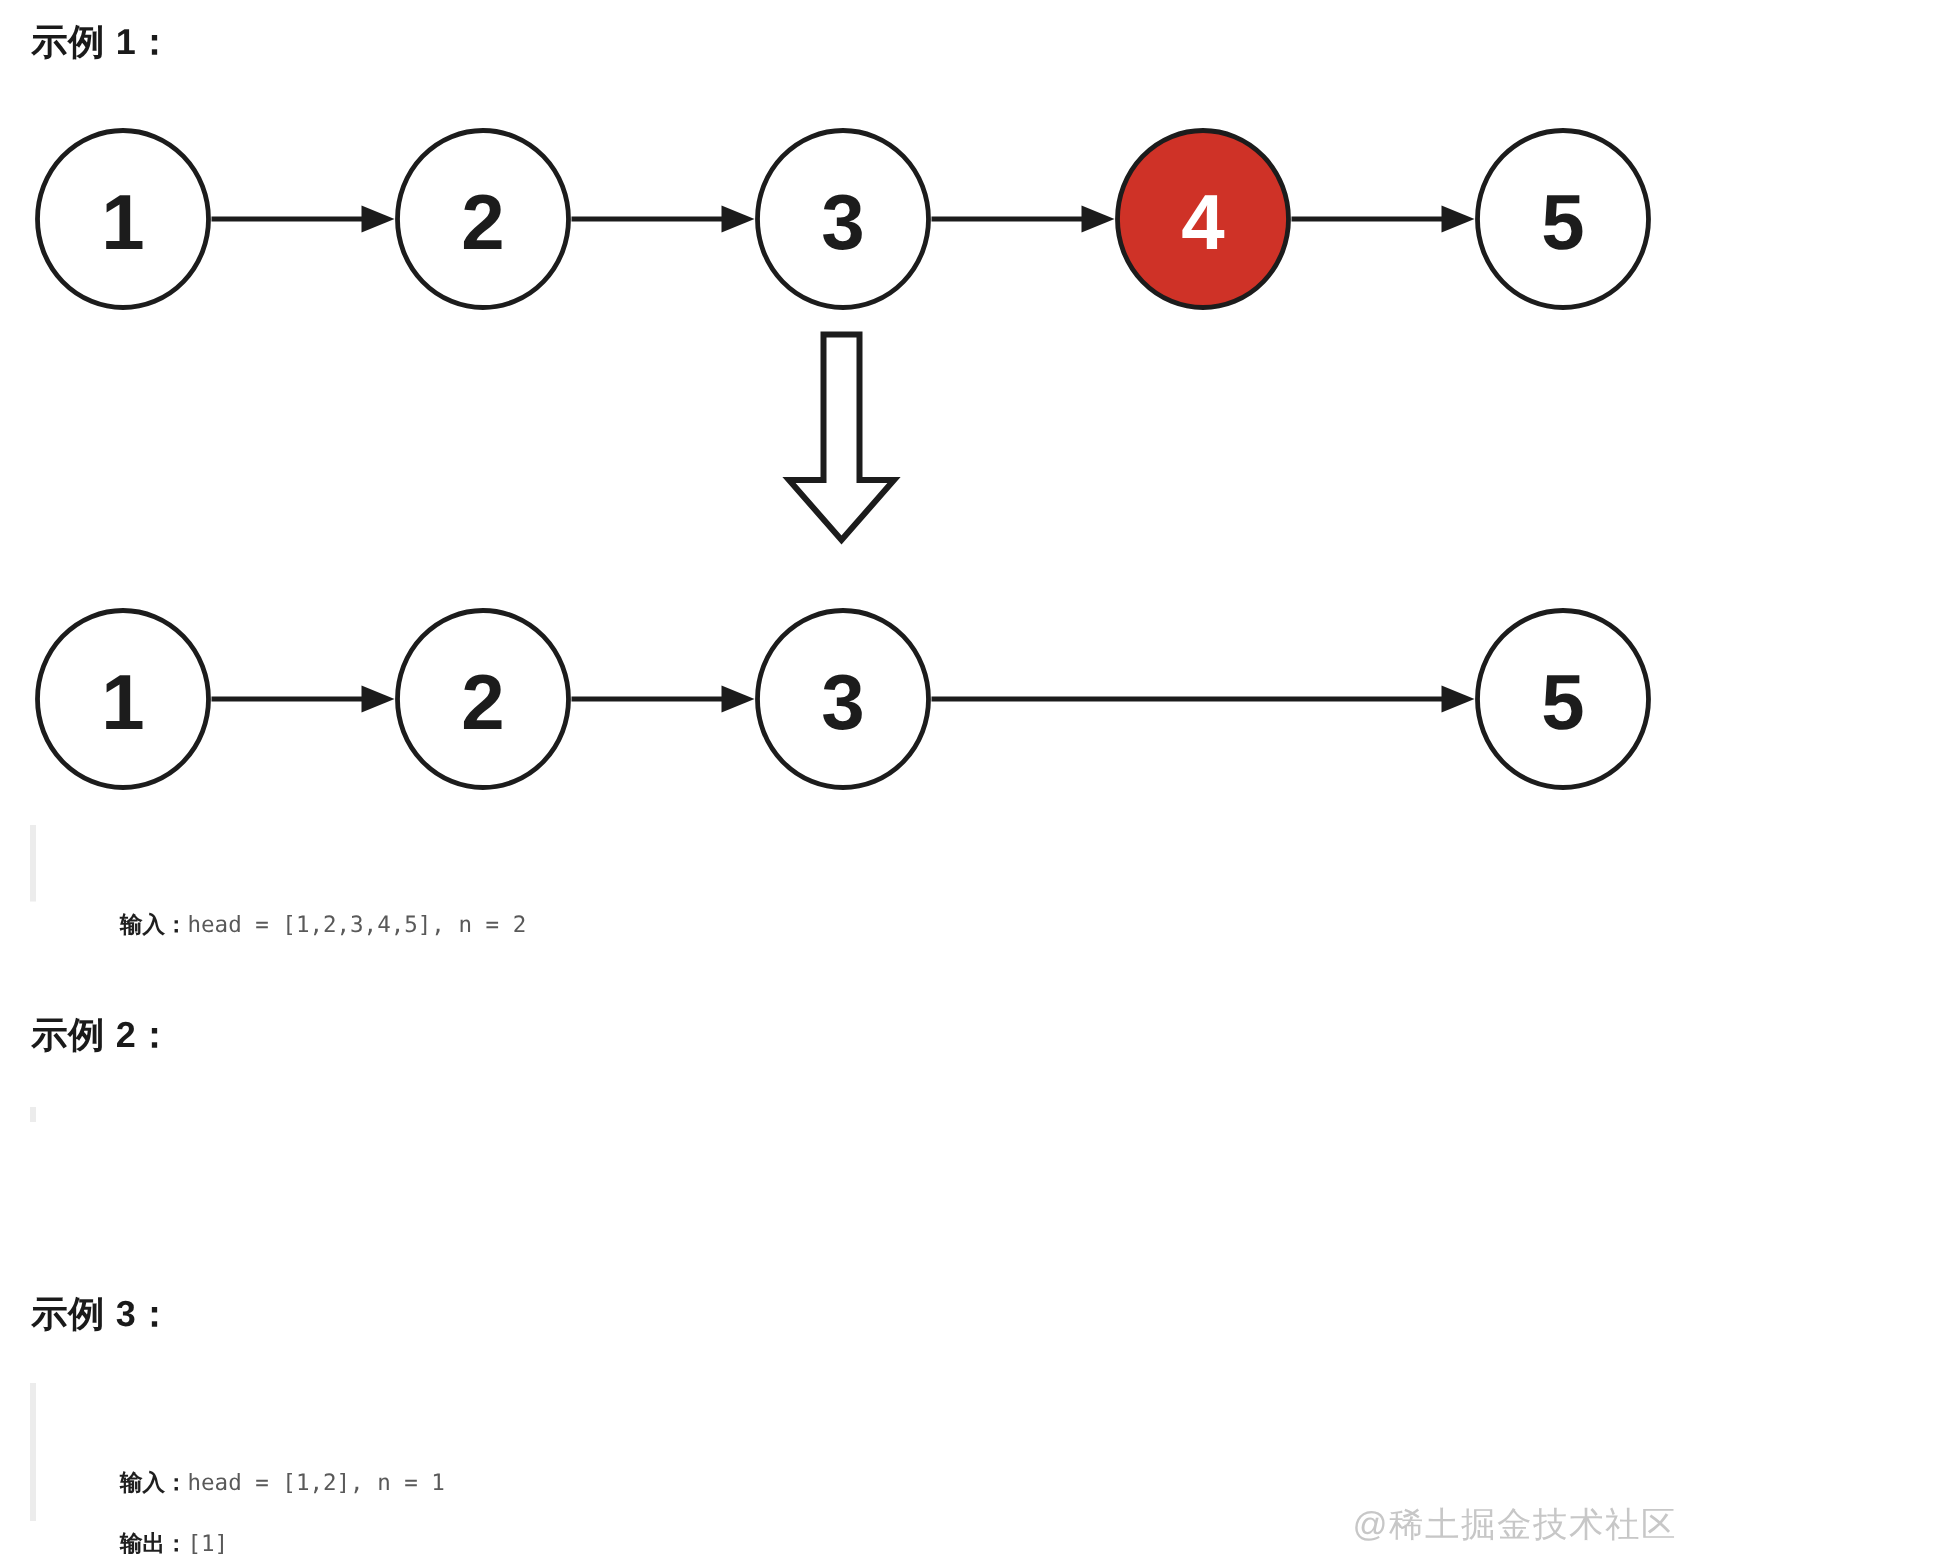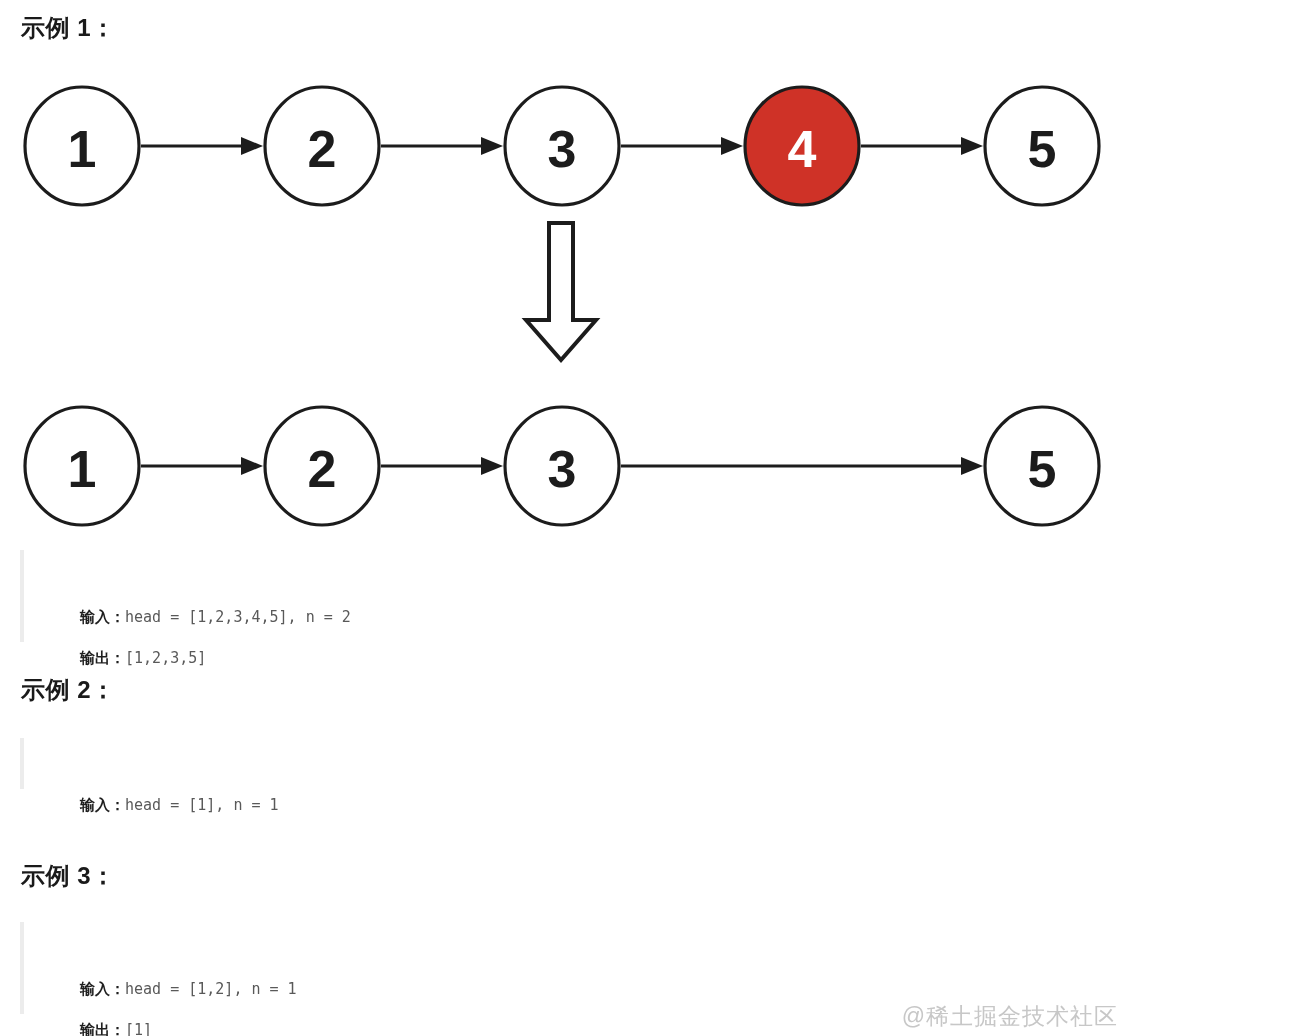--- a/index.html
+++ b/index.html
@@ -107,31 +107,25 @@
         <text x="562" y="406" text-anchor="middle" dominant-baseline="central" dy="3" font-size="52" font-weight="700" fill="#1c1c1c">3</text>
         <ellipse cx="1042" cy="406" rx="57" ry="59" fill="#ffffff" stroke="#1c1c1c" stroke-width="3.2"></ellipse>
         <text x="1042" y="406" text-anchor="middle" dominant-baseline="central" dy="3" font-size="52" font-weight="700" fill="#1c1c1c">5</text>
       </g>
     </svg>
 
   <div class="quote" style="top:550px">
     <div class="io-line">
       <span class="lbl">输入：</span><span class="code">head = [1,2,3,4,5], n = 2</span>
     </div>
-    <div class="io-line">
-      <span class="lbl">输出：</span><span class="code">[1,2,3,5]</span>
-    </div>
   </div>
 
   <h2 class="heading" style="top:674px">示例 2：</h2>
 
   <div class="quote" style="top:738px">
-    <div class="io-line">
-      <span class="lbl">输入：</span><span class="code">head = [1], n = 1</span>
-    </div>
   </div>
 
   <h2 class="heading" style="top:860px">示例 3：</h2>
 
   <div class="quote" style="top:922px">
     <div class="io-line">
       <span class="lbl">输入：</span><span class="code">head = [1,2], n = 1</span>
     </div>
     <div class="io-line">
       <span class="lbl">输出：</span><span class="code">[1]</span>

